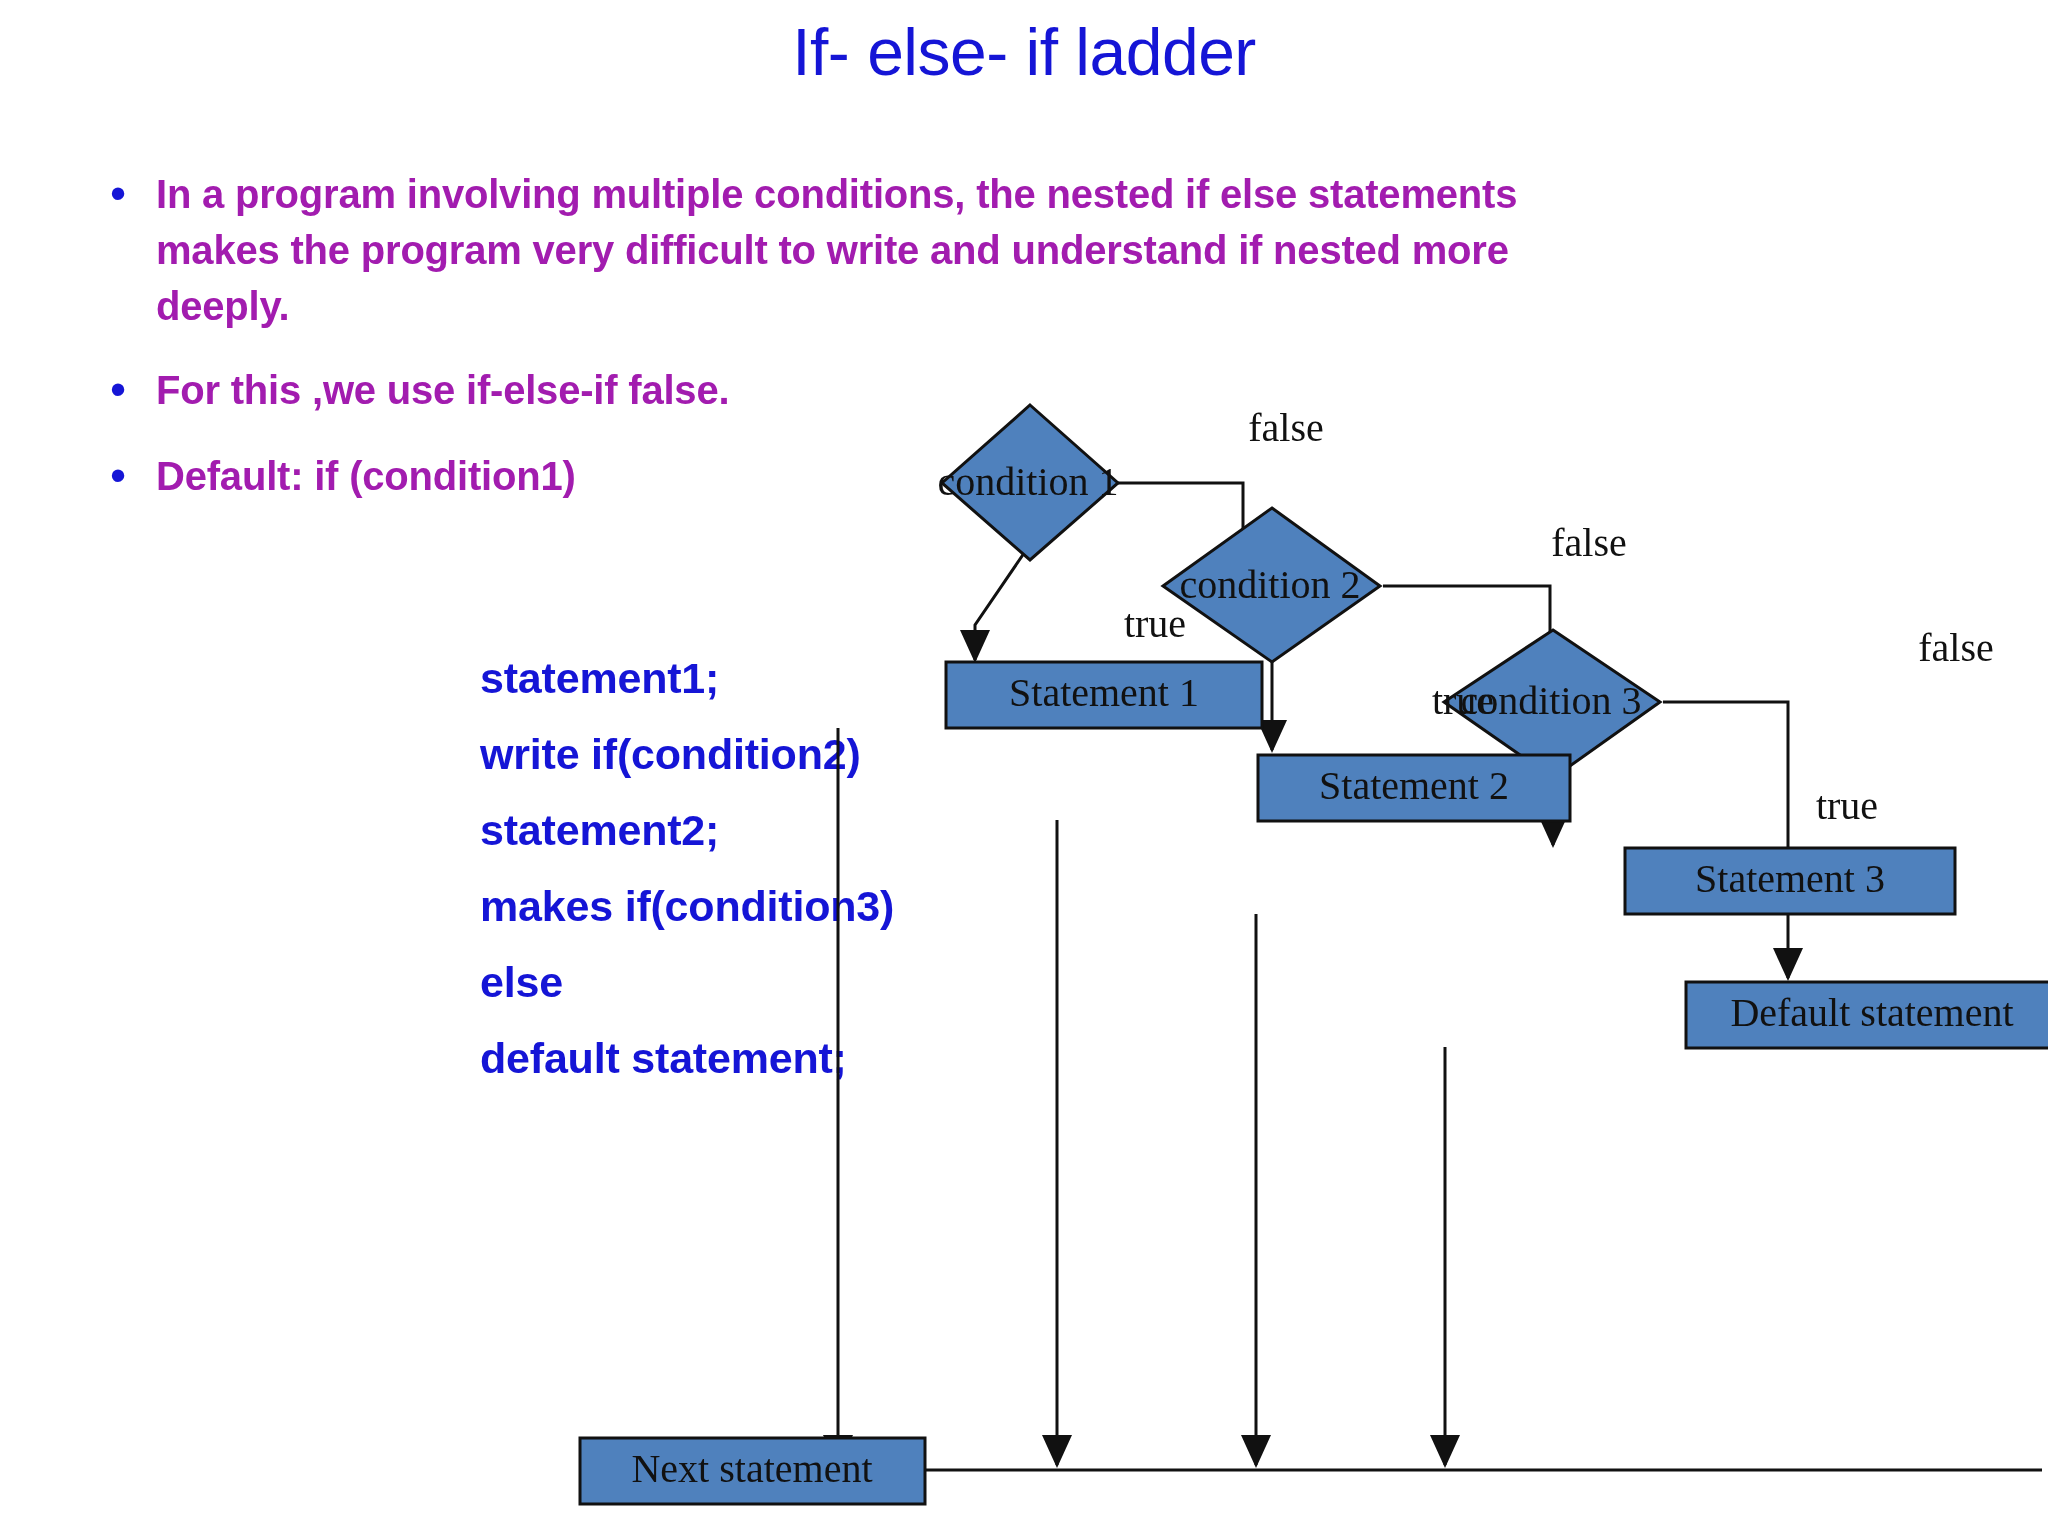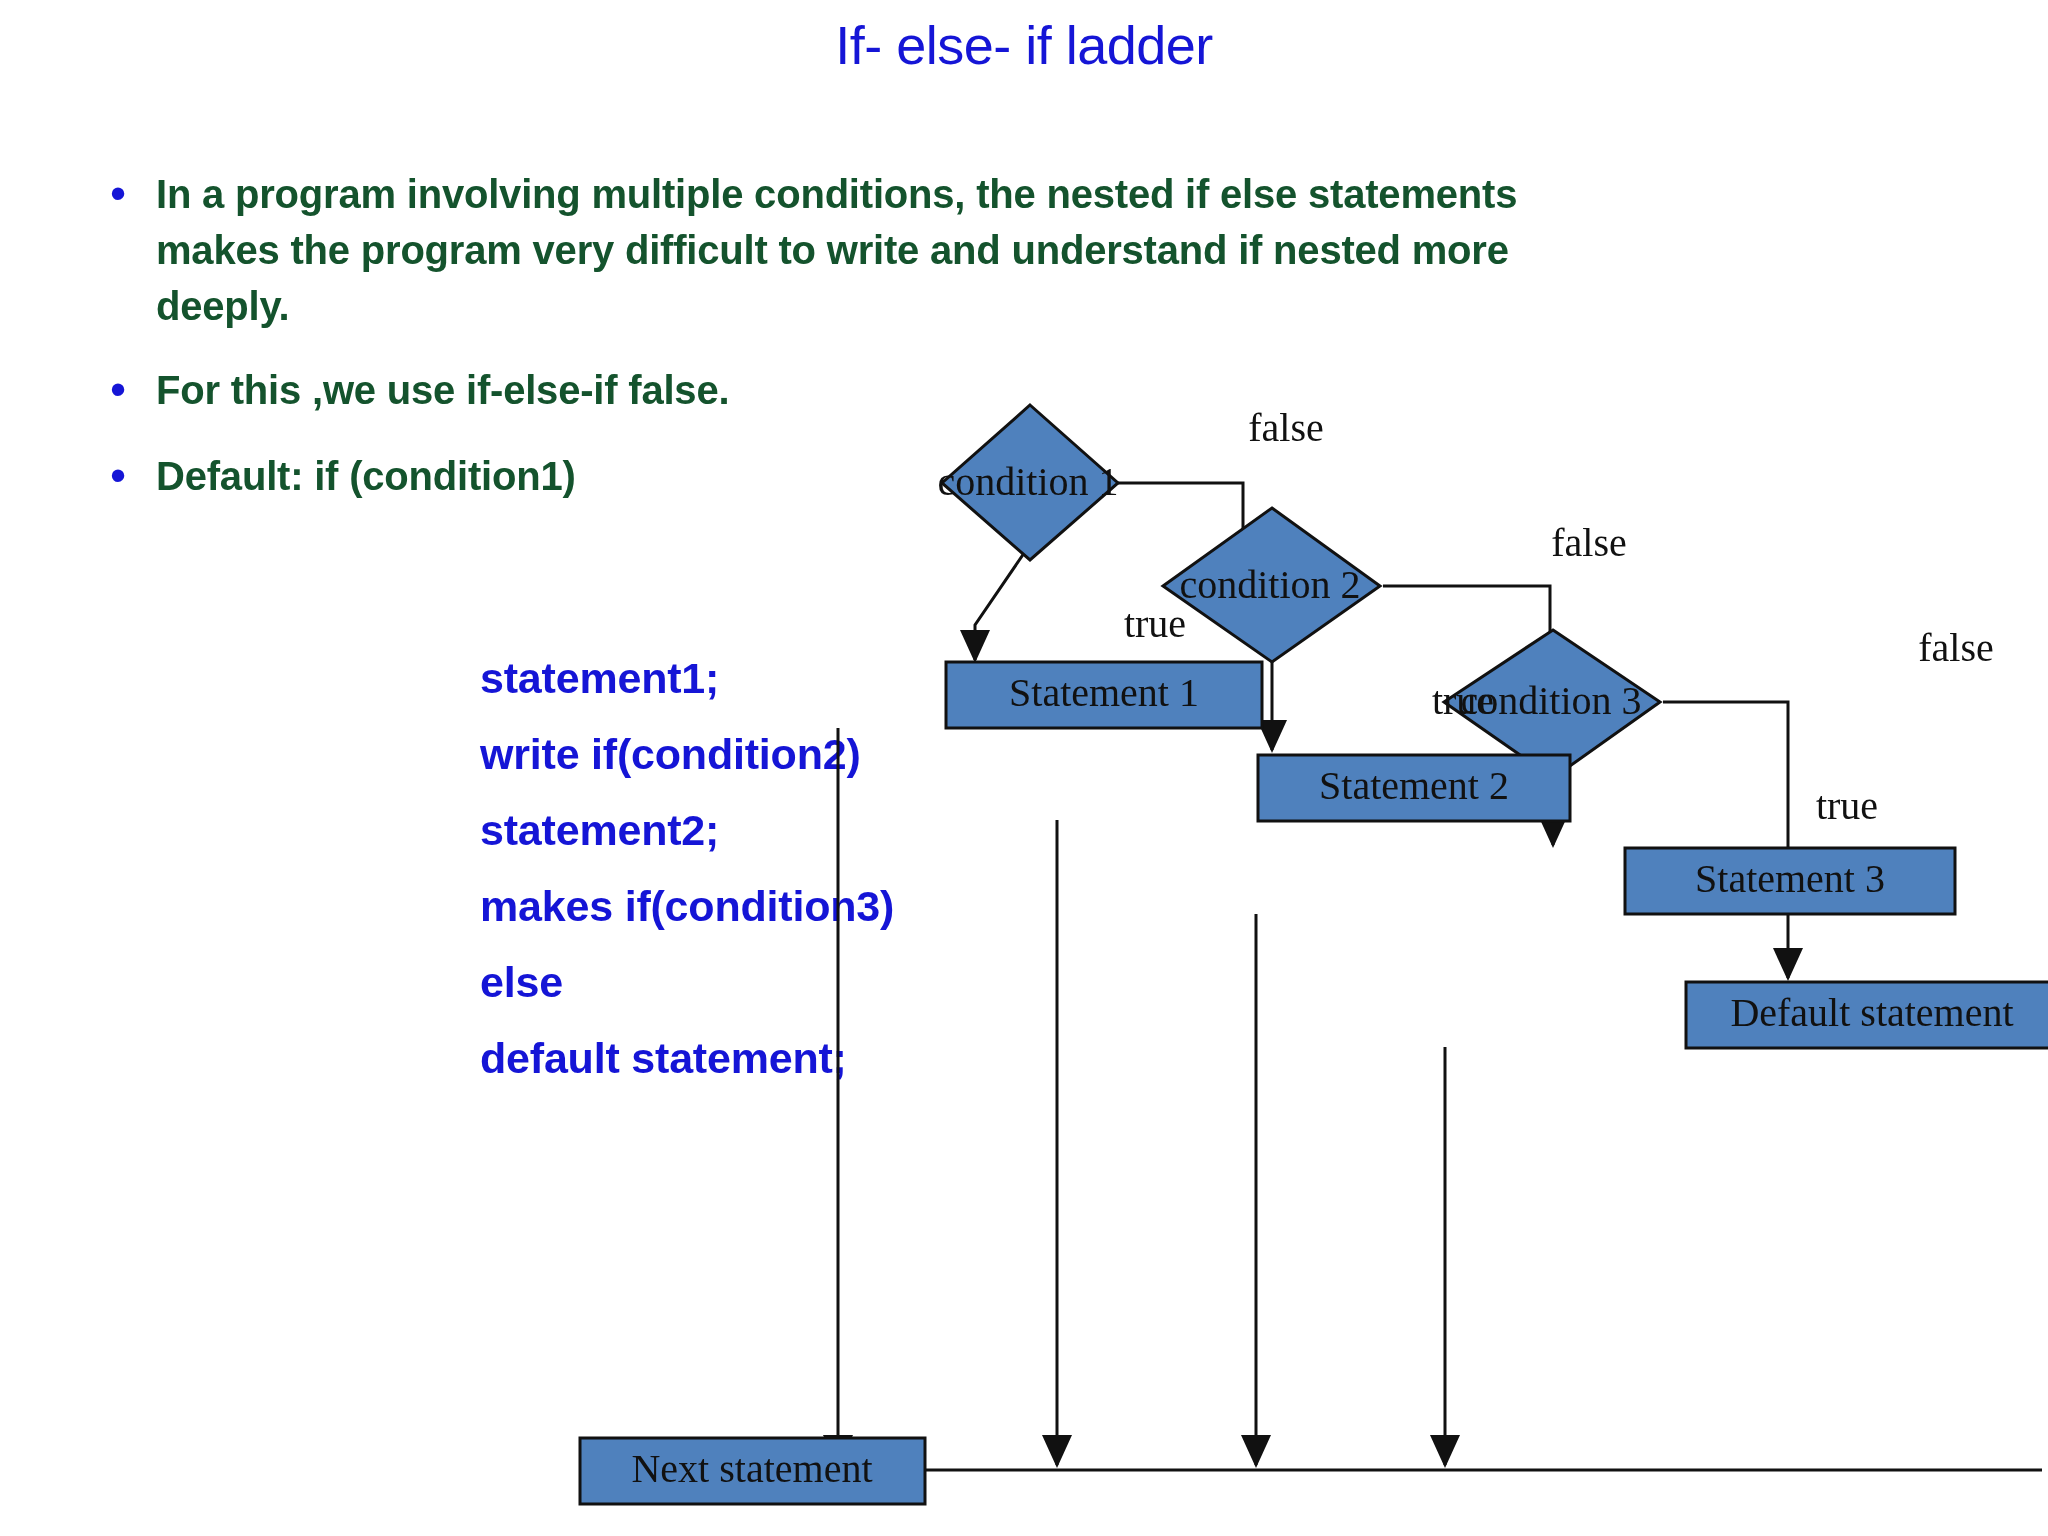--- a/index.html
+++ b/index.html
@@ -2,32 +2,32 @@
 <html><head>
 <meta charset="utf-8">
 <style>
   html,body{margin:0;padding:0;background:#ffffff;}
   body{width:2048px;height:1536px;overflow:hidden;font-family:"Liberation Sans",sans-serif;}
   #slide{position:relative;width:2048px;height:1536px;background:#fff;}
 
   #slide-title{
     position:absolute;left:0;top:14px;width:2048px;text-align:center;
     font-family:"Liberation Sans",sans-serif;
-    font-size:54px;font-weight:400;color:#1515d6;letter-spacing:-0.5px;
+    font-size:66px;font-weight:400;color:#1515d6;letter-spacing:-0.5px;
     white-space:nowrap;
   }
 
   .bullet-list{position:absolute;left:110px;top:166px;width:1420px;}
   .bullet{position:relative;display:flex;align-items:flex-start;margin-bottom:18px;}
   .bullet-dot{
     flex:0 0 auto;width:46px;color:#1515d6;font-size:46px;line-height:54px;
     font-family:"Liberation Sans",sans-serif;text-align:left;
   }
   .bullet-text{
-    flex:1 1 auto;color:#14532d;font-weight:bold;font-size:40px;line-height:56px;
+    flex:1 1 auto;color:#a21caf;font-weight:bold;font-size:40px;line-height:56px;
     font-family:"Liberation Sans",sans-serif;letter-spacing:-0.2px;
   }
 
   .syntax-block{position:absolute;left:480px;top:640px;width:740px;}
   .syntax-line{
     color:#1515d6;font-weight:bold;font-size:43px;line-height:76px;
     font-family:"Liberation Sans",sans-serif;white-space:nowrap;letter-spacing:-0.2px;
   }
 
   #flow{position:absolute;left:0;top:0;width:2048px;height:1536px;}

